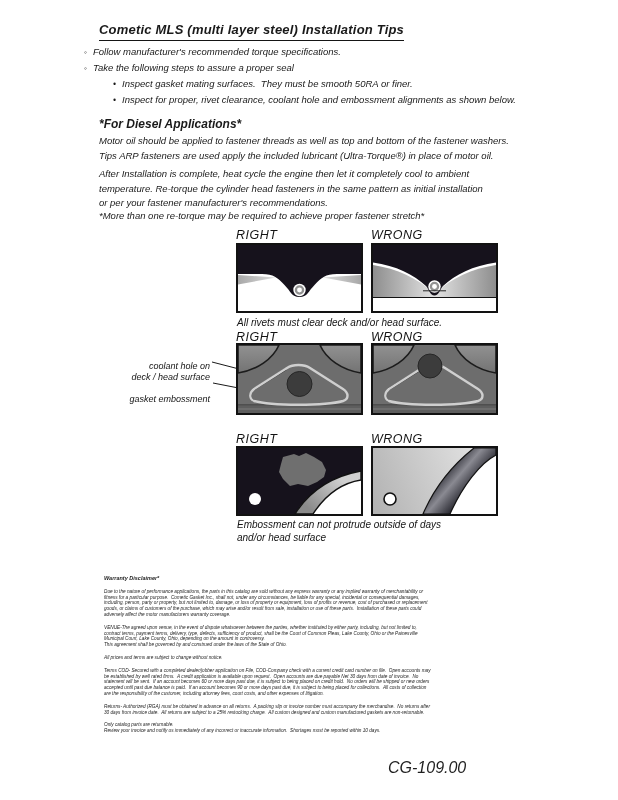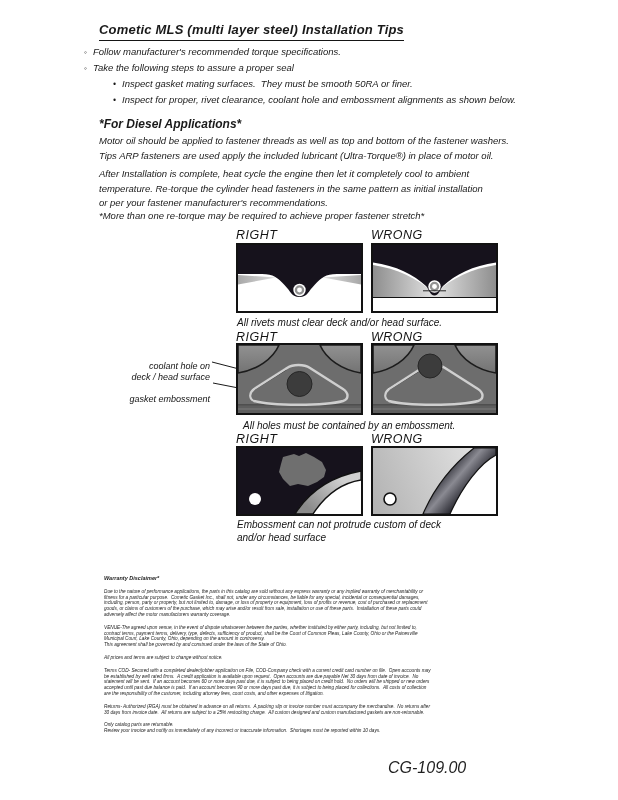--- a/index.html
+++ b/index.html
@@ -146,21 +146,20 @@
       <path d="M123,0 H82 C88,14 104,25 123,28 Z" fill="url(#d1)" stroke="#1c1c1c" stroke-width="1.6"></path>
       <line x1="0" y1="60" x2="123" y2="60" stroke="#333333" stroke-width="1"></line>
       <rect x="0" y="60.5" width="123" height="7.5" fill="#5e5e5e"></rect>
       <line x1="0" y1="64" x2="123" y2="64" stroke="#858585" stroke-width="0.8"></line>
       <path d="M48,24 L16,44 C11,48 11,54 16,56" fill="none" stroke="#141414" stroke-width="2.2"></path>
       <path d="M16,56 C11,54 11,48 16,44 L49,23 C55,19 66,19 72,23 L105,44 C111,48 111,54 105,56 C87,61 33,61 16,56 Z" fill="none" stroke="#cfcfcf" stroke-width="2.4"></path>
       <circle cx="57" cy="21" r="12" fill="#3c3c3c" stroke="#262626" stroke-width="1"></circle>
     </svg>
   </div>
 
-  <div class="dcaption" style="left:243px;top:419px;">All holes must be contained by an embossment.</div>
 
   <div class="dlabel" style="left:236px;top:432px;">RIGHT</div>
   <div class="dlabel" style="left:371px;top:432px;">WRONG</div>
 
   <div class="dbox" style="left:236px;top:446px;">
     <svg width="123" height="66" viewBox="0 0 123 66">
       <defs>
         <linearGradient id="e1" gradientUnits="userSpaceOnUse" x1="100" y1="28" x2="70" y2="60">
           <stop offset="0" stop-color="#d0d0d0"></stop>
             <stop offset="1" stop-color="#8a8a8a"></stop>
@@ -188,21 +187,21 @@
         </linearGradient>
       </defs>
       <rect width="123" height="66" fill="url(#f1)"></rect>
       <path d="M101,0 L123,0 L123,7 C116,4 108,2 101,0 Z" fill="#ffffff"></path>
       <path d="M123,7 C107,15 89,39 77,66 L123,66 Z" fill="#ffffff"></path>
       <path d="M101,0 C82,15 62,38 50,66 L77,66 C89,39 107,15 123,7 L123,0 Z" fill="url(#f2)" stroke="#111111" stroke-width="1.2"></path>
       <circle cx="17" cy="51" r="6" fill="#ffffff" stroke="#111111" stroke-width="1.6"></circle>
     </svg>
   </div>
 
-  <div class="dcaption" style="left:237px;top:518px;">Embossment can not protrude custom of deck
+  <div class="dcaption" style="left:237px;top:518px;">Embossment can not protrude outside of days
 and/or head surface</div>
 
   <div class="disclaimer">
     <p class="disc-heading">Warranty Disclaimer*</p>
     <p class="disc-p">Due to the nature of performance applications, the parts in this catalog are sold without any express warranty or any implied warranty of merchantability or
 fitness for a particular purpose.  Cometic Gasket Inc., shall not, under any circumstances, be liable for any special, incidental or consequential damages,
 including, person, party or property, but not limited to, damage, or loss of property or equipment, loss of profits or revenue, cost of purchased or replacement
 goods, or claims of customers of the purchase, which may arise and/or result from sale, installation or use of these parts.  Installation of these parts could
 adversely affect the motor manufacturers warranty coverage.</p>
     <p class="disc-p">VENUE-The agreed upon venue, in the event of dispute whatsoever between the parties, whether instituted by either party, including, but not limited to,

